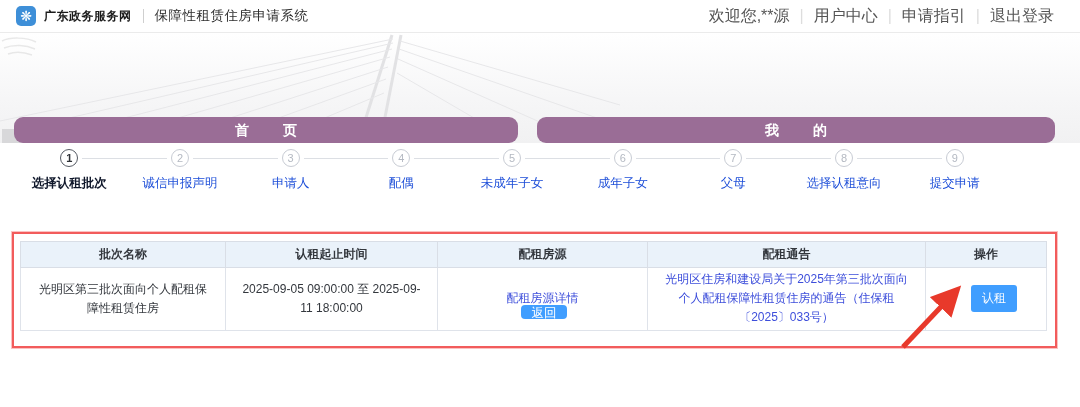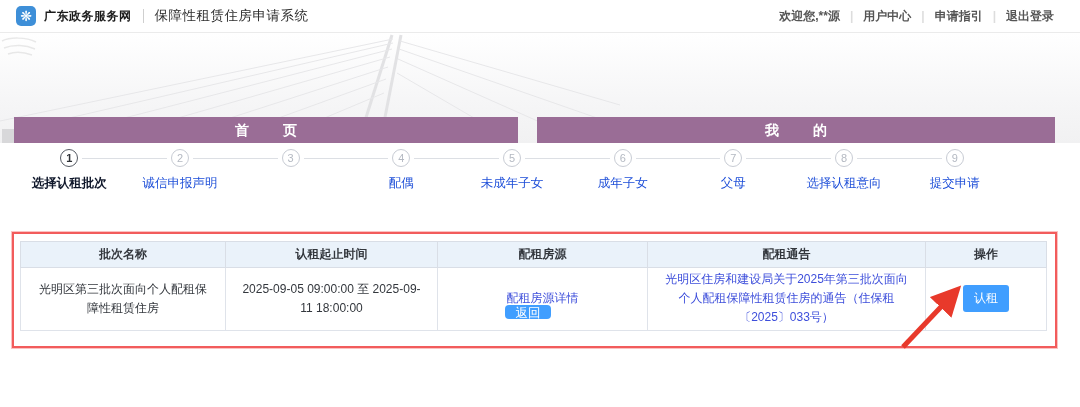--- a/index.html
+++ b/index.html
@@ -12,31 +12,31 @@
   
   .topbar{ position:absolute; left:0; top:0; width:1080px; height:33px;
     background:#fff; border-bottom:1px solid #ebebeb;
     display:flex; align-items:center; justify-content:space-between; padding:0 16px; }
   .brand-group{ display:flex; align-items:center; }
   .logo{ width:20px; height:20px; background:#3E8FD8; border-radius:5px;
     color:#fff; font-size:14px; line-height:20px; text-align:center; margin-right:8px; }
   .brand{ font-size:12px; font-weight:700; color:#1b1b1b; letter-spacing:.5px; }
   .brand-divider{ width:1px; height:14px; background:#cfcfcf; margin:0 11px; }
   .system-title{ font-size:13.5px; font-weight:400; color:#2e2e2e; letter-spacing:.5px; }
-  .user-links{ display:flex; align-items:center; font-size:12px; color:#555;font-weight:bold; }
+  .user-links{ display:flex; align-items:center; font-size:16px; color:#555; }
   .user-links .link{ padding:0 10px; cursor:pointer; white-space:nowrap; }
   .user-links .sep{ color:#ddd; }
   
   .banner{ position:absolute; left:0; top:33px; width:1080px; height:110px;
     background:linear-gradient(180deg,#ffffff 0%,#f6f6f7 60%,#f1f1f2 100%); }
   .banner svg{ position:absolute; left:0; top:0; }
   
   .tab{ position:absolute; top:117px; height:26px; background:#9A6D96;
     color:#fff; font-size:14px; font-weight:700; text-align:center;
-    line-height:26px; letter-spacing:10px; text-indent:10px; cursor:pointer; }
+    line-height:26px; letter-spacing:10px; text-indent:10px; cursor:pointer;border-radius:9px; }
   .tab-home{ left:14px;  width:504px; }
   .tab-mine{ left:537px; width:518px; }
   
   .steps{ position:absolute; left:14px; top:149px; width:996px; display:flex; }
   .step{ flex:1; position:relative; text-align:center; }
   .step::before,.step::after{ content:""; position:absolute; top:9px; height:1px; background:#dcdfe4; }
   .step::before{ left:0;  width:calc(50% - 13px); }
   .step::after { right:0; width:calc(50% - 13px); }
   .step:first-child::before,.step:last-child::after{ display:none; }
   .circle{ width:18px; height:18px; margin:0 auto; border:1px solid #c8ccd4;
@@ -51,21 +51,21 @@
   
   table.batch{ position:absolute; left:20px; top:241px; width:1026px;
     border-collapse:collapse; table-layout:fixed; }
   table.batch th{ background:#EAF2FA; border:1px solid #d9dee6; height:26px;
     font-size:12px; font-weight:600; color:#33373d; text-align:center;margin-left:40px; }
   table.batch td{ border:1px solid #dfe3ea; height:42px; font-size:12px;
     color:#33373d; text-align:center; padding:2px 14px; line-height:1.6; background:#fff; }
   .tlink{ color:#3D4EDB; cursor:pointer; text-decoration:none; }
   .btn{ display:inline-block; background:#409EFF; color:#fff; border:none;
     border-radius:3px; font-size:12px; cursor:pointer;
-    font-family:"Liberation Sans","DejaVu Sans",sans-serif; }
+    font-family:"Liberation Sans","DejaVu Sans",sans-serif;margin-left:16px; }
   .btn-renzu{ padding:5px 11px; }
   .btn-back{ position:absolute; left:505px; top:305px; width:46px; height:14px;
     border-radius:4px; font-size:12.5px; }
   
   .arrow-svg{ position:absolute; left:880px; top:275px; pointer-events:none; }
   .right-smudge{ position:absolute; left:1042px; top:118px; width:38px; height:26px; opacity:.45; }
 </style>
 </head>
 <body>
 
@@ -124,20 +124,21 @@
   <div class="step active">
     <div class="circle">1</div>
     <div class="slabel">选择认租批次</div>
   </div>
   <div class="step">
     <div class="circle">2</div>
     <div class="slabel">诚信申报声明</div>
   </div>
   <div class="step">
     <div class="circle">3</div>
+    <div class="slabel">申请人</div>
   </div>
   <div class="step">
     <div class="circle">4</div>
     <div class="slabel">配偶</div>
   </div>
   <div class="step">
     <div class="circle">5</div>
     <div class="slabel">未成年子女</div>
   </div>
   <div class="step">

